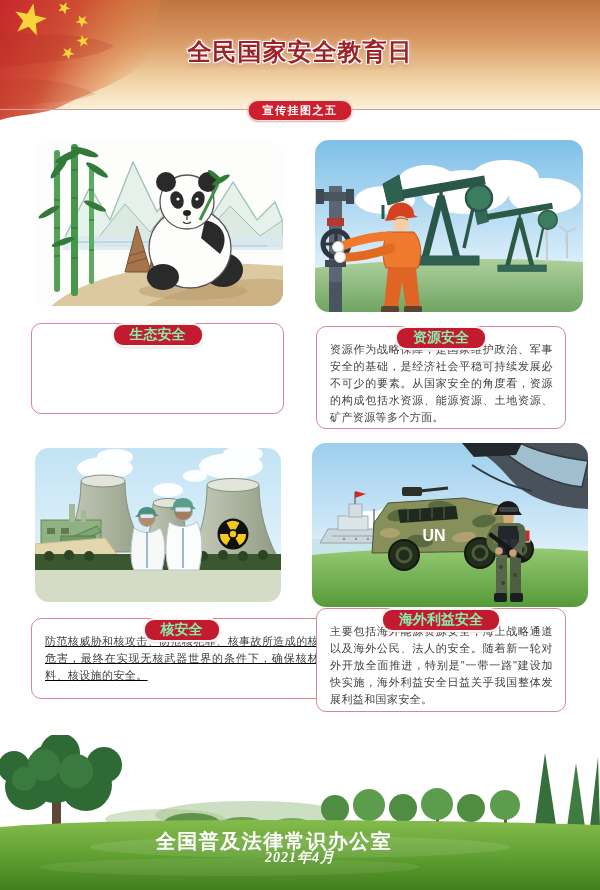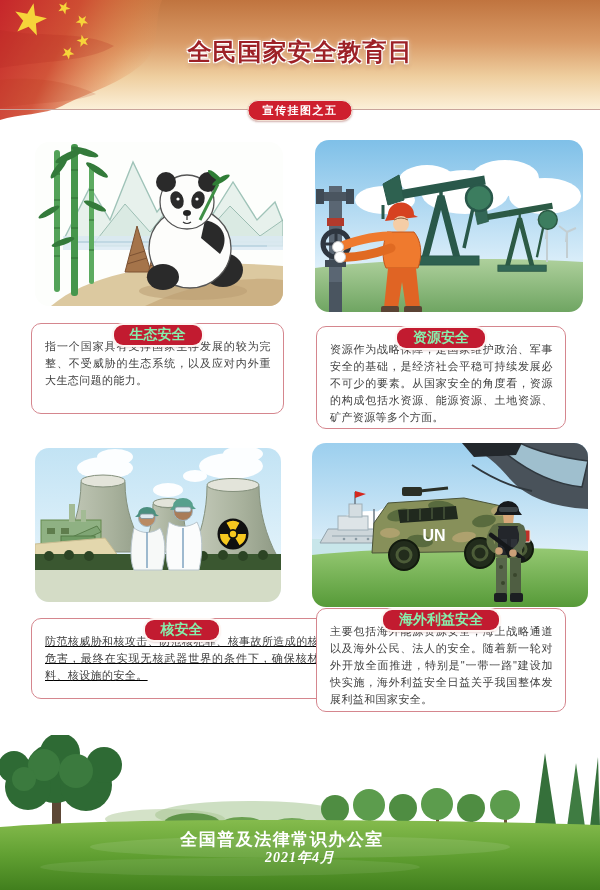--- a/index.html
+++ b/index.html
@@ -41,21 +41,21 @@
     background:#c21b30;color:#86efac;white-space:nowrap;
     font-family:"Liberation Serif","DejaVu Serif",serif;font-weight:bold;
     font-size:14px;line-height:20px;padding:0 16px;border-radius:9px;
     box-shadow:0 0 0 2px #fdf5f2,0 2px 3px rgba(130,30,30,.35);margin-top:12px;}
 
   
   .footer{left:0;top:735px;width:600px;height:155px;}
   .footer svg{display:block;width:100%;height:100%;}
   .footer-org{left:0;top:828px;width:548px;text-align:center;color:#fff;
     font-family:"Liberation Serif","DejaVu Serif",serif;font-weight:bold;
-    font-size:17px;letter-spacing:1.5px;margin-left:8px;}
+    font-size:20px;letter-spacing:1.5px;}
   .footer-date{left:0;top:849px;width:600px;text-align:center;color:#fff;
     font-family:"Liberation Serif","DejaVu Serif",serif;font-weight:bold;
     font-size:14px;letter-spacing:1px;font-style:italic;}
 </style>
 </head>
 <body>
 
 <div class="abs header">
   <svg class="abs flag-svg" viewBox="0 0 196 120" aria-hidden="true">
     <defs>
@@ -140,21 +140,20 @@
       <path d="M165 78 L183 42" stroke="#3f8f45" stroke-width="3" fill="none"></path>
       <g fill="#2f7d36">
         <ellipse cx="186" cy="38" rx="10" ry="2.6" transform="rotate(-30 186 38)"></ellipse>
         <ellipse cx="180" cy="34" rx="9" ry="2.4" transform="rotate(40 180 34)"></ellipse>
       </g>
     </g>
   </svg>
 </div>
 <div class="abs tbox tbox-eco">
   <div class="pill">生态安全</div>
-  <p>指一个国家具有支撑国家生存发展的较为完整、不受威胁的生态系统，以及应对内外重大生态问题的能力。</p>
 </div>
 
 <div class="abs illus illus-res">
   <svg viewBox="0 0 268 172" aria-hidden="true">
     <defs>
       <linearGradient id="rsky" x1="0" y1="0" x2="0" y2="1">
         <stop offset="0" stop-color="#7fc0e8"></stop>
           <stop offset="1" stop-color="#e3f2fb"></stop>
       </linearGradient>
       <linearGradient id="rgnd" x1="0" y1="0" x2="0" y2="1">

